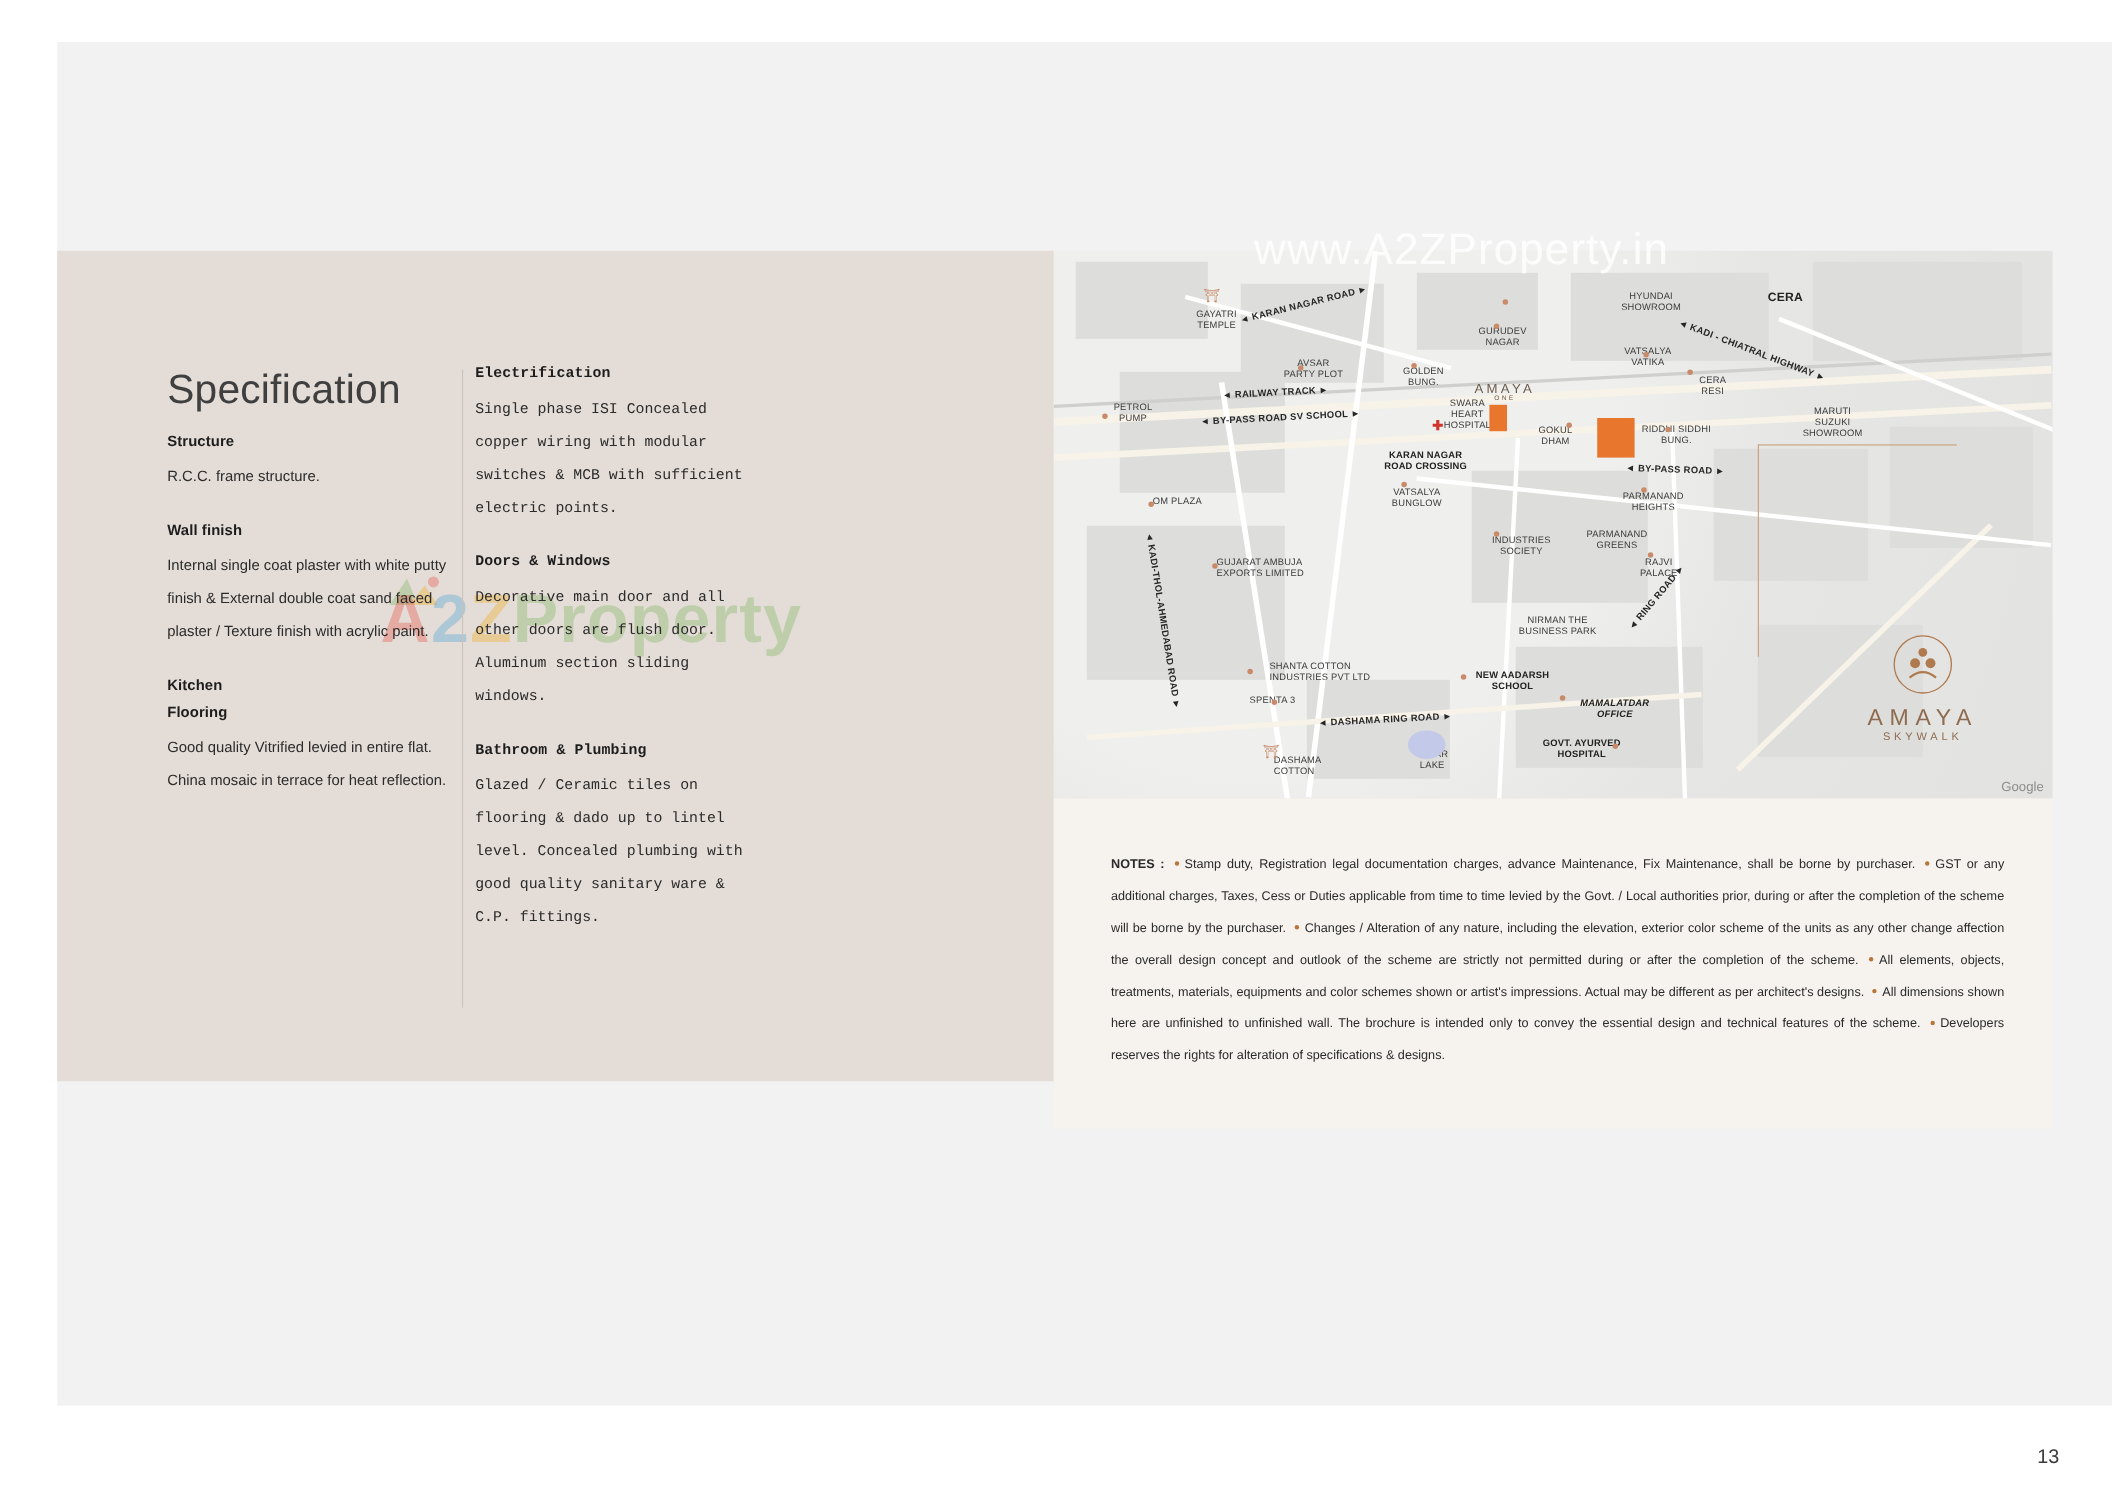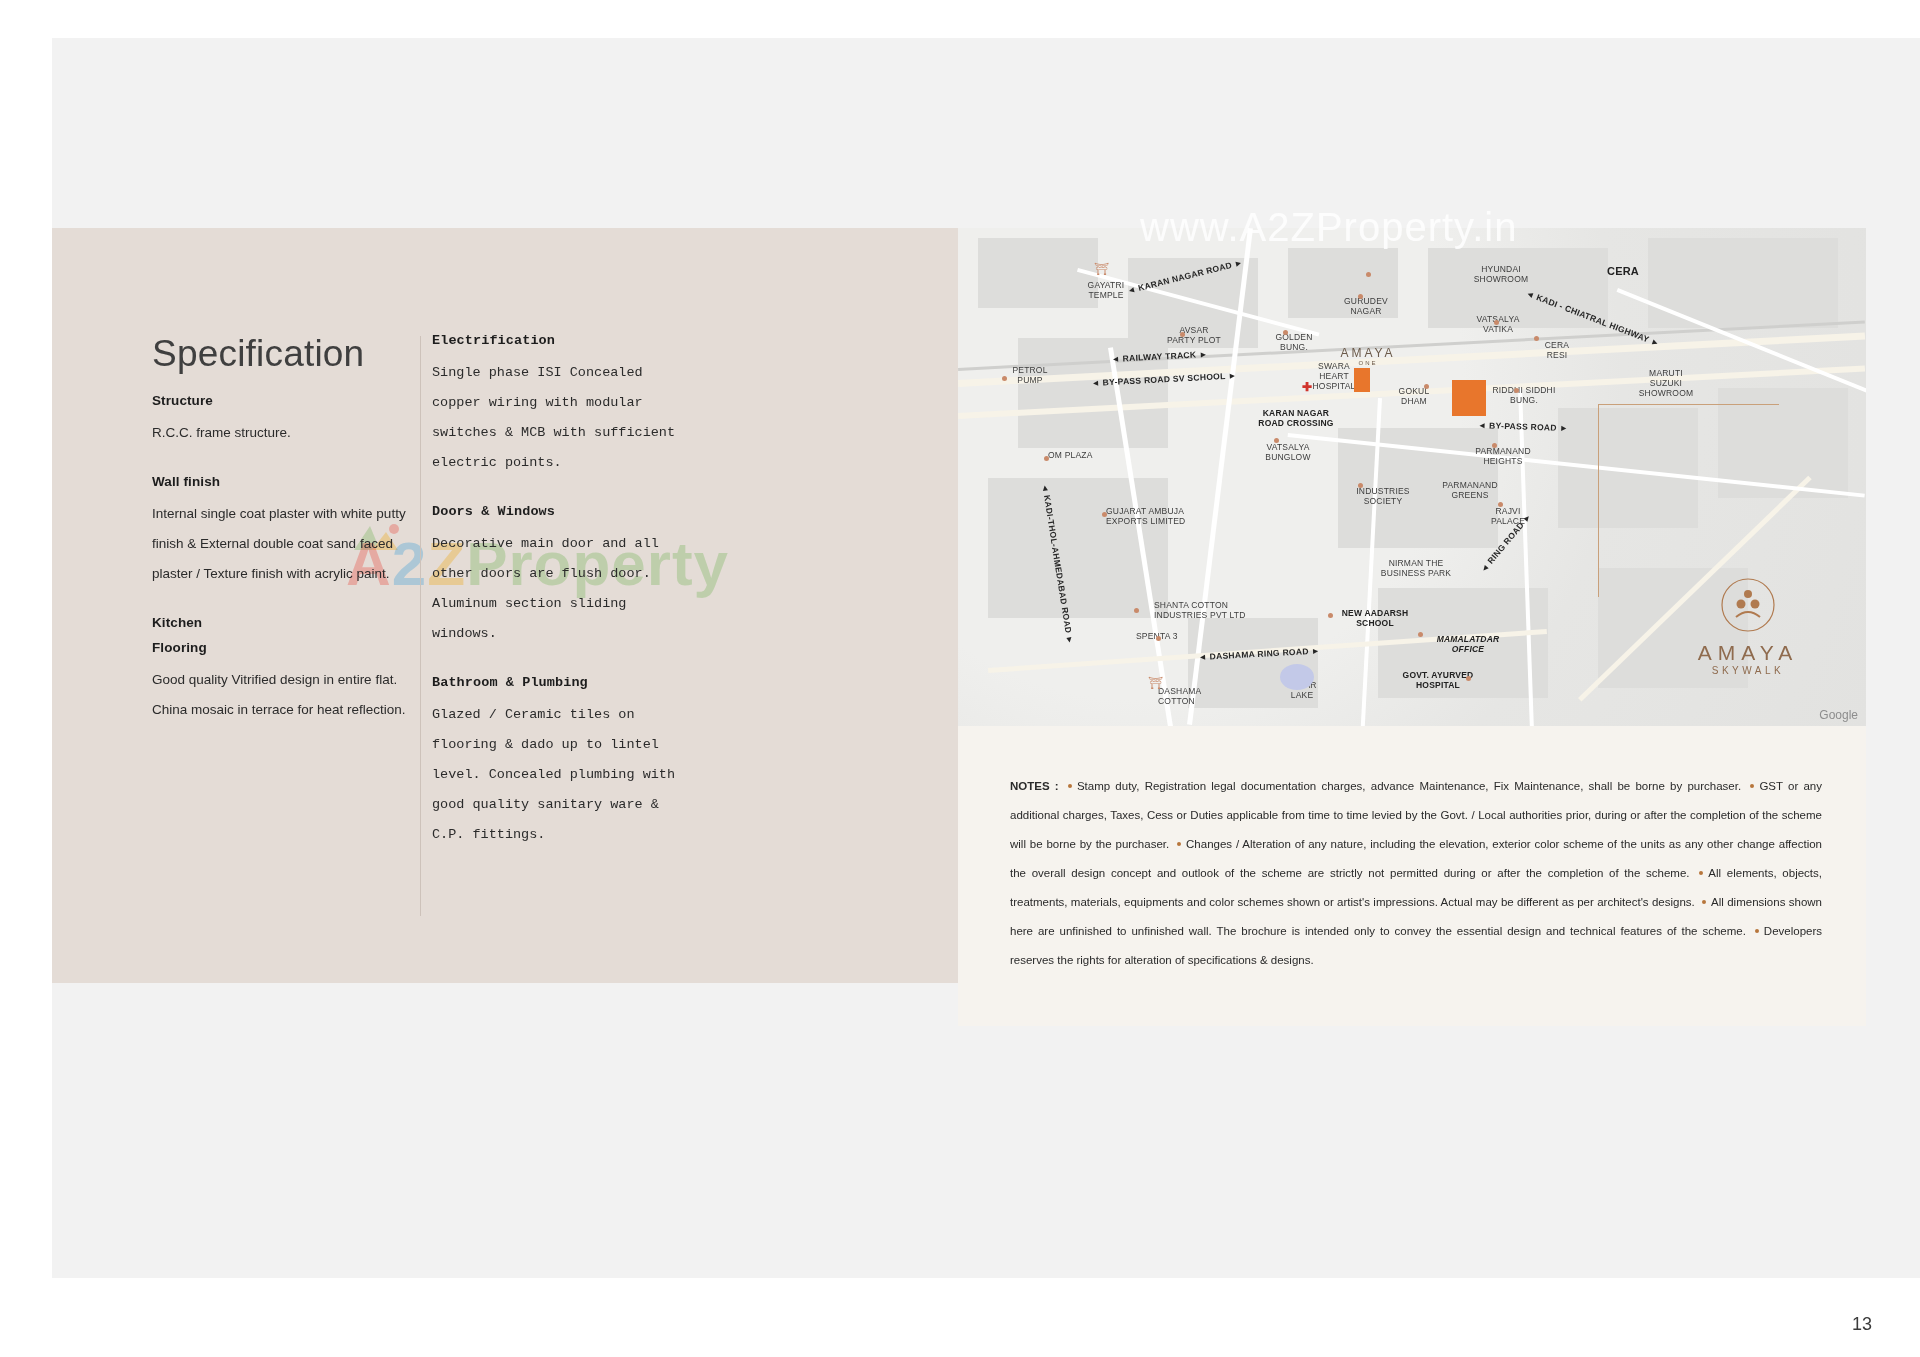--- a/index.html
+++ b/index.html
@@ -310,21 +310,21 @@
     <div class="col-left">
       <div class="sec-head">Structure</div>
       <div class="sec-body">R.C.C. frame structure.</div>
 
       <div class="sec-head">Wall finish</div>
       <div class="sec-body">Internal single coat plaster with white putty finish &amp; External double coat sand faced plaster / Texture finish with acrylic paint.</div>
 
       <div class="sec-head">Kitchen</div>
 
       <div class="sec-head">Flooring</div>
-      <div class="sec-body last">Good quality Vitrified design in entire flat. China mosaic in terrace for heat reflection.</div>
+      <div class="sec-body last">Good quality Vitrified levied in entire flat. China mosaic in terrace for heat reflection.</div>
     </div>
 
     <div class="col-right">
       <div class="sec-head">Electrification</div>
       <div class="sec-body">Single phase ISI Concealed copper wiring with modular switches &amp; MCB with sufficient electric points.</div>
 
       <div class="sec-head">Doors &amp; Windows</div>
       <div class="sec-body">Decorative main door and all other doors are flush door. Aluminum section sliding windows.</div>
 
       <div class="sec-head">Bathroom &amp; Plumbing</div>

